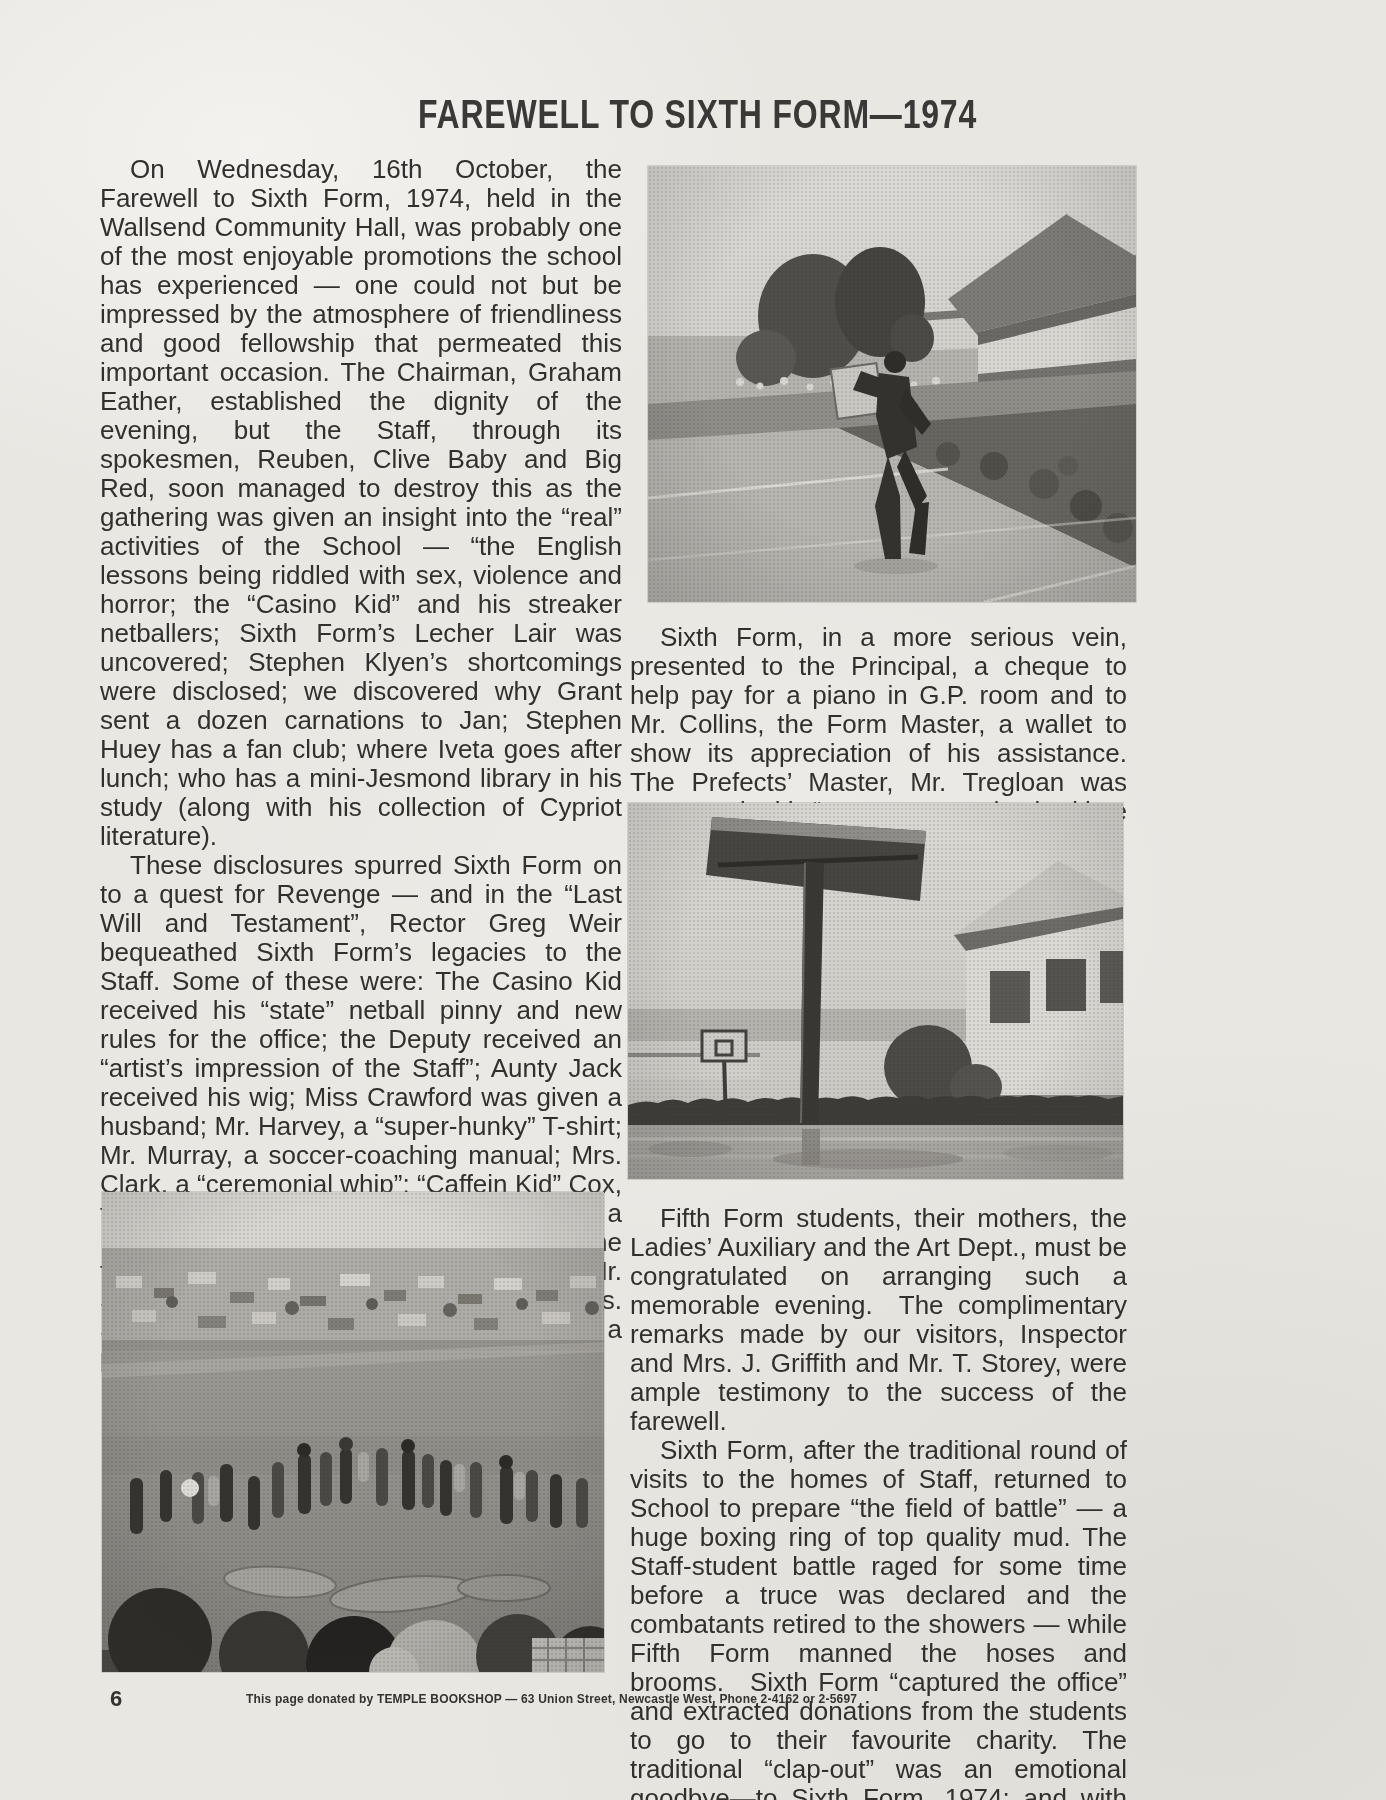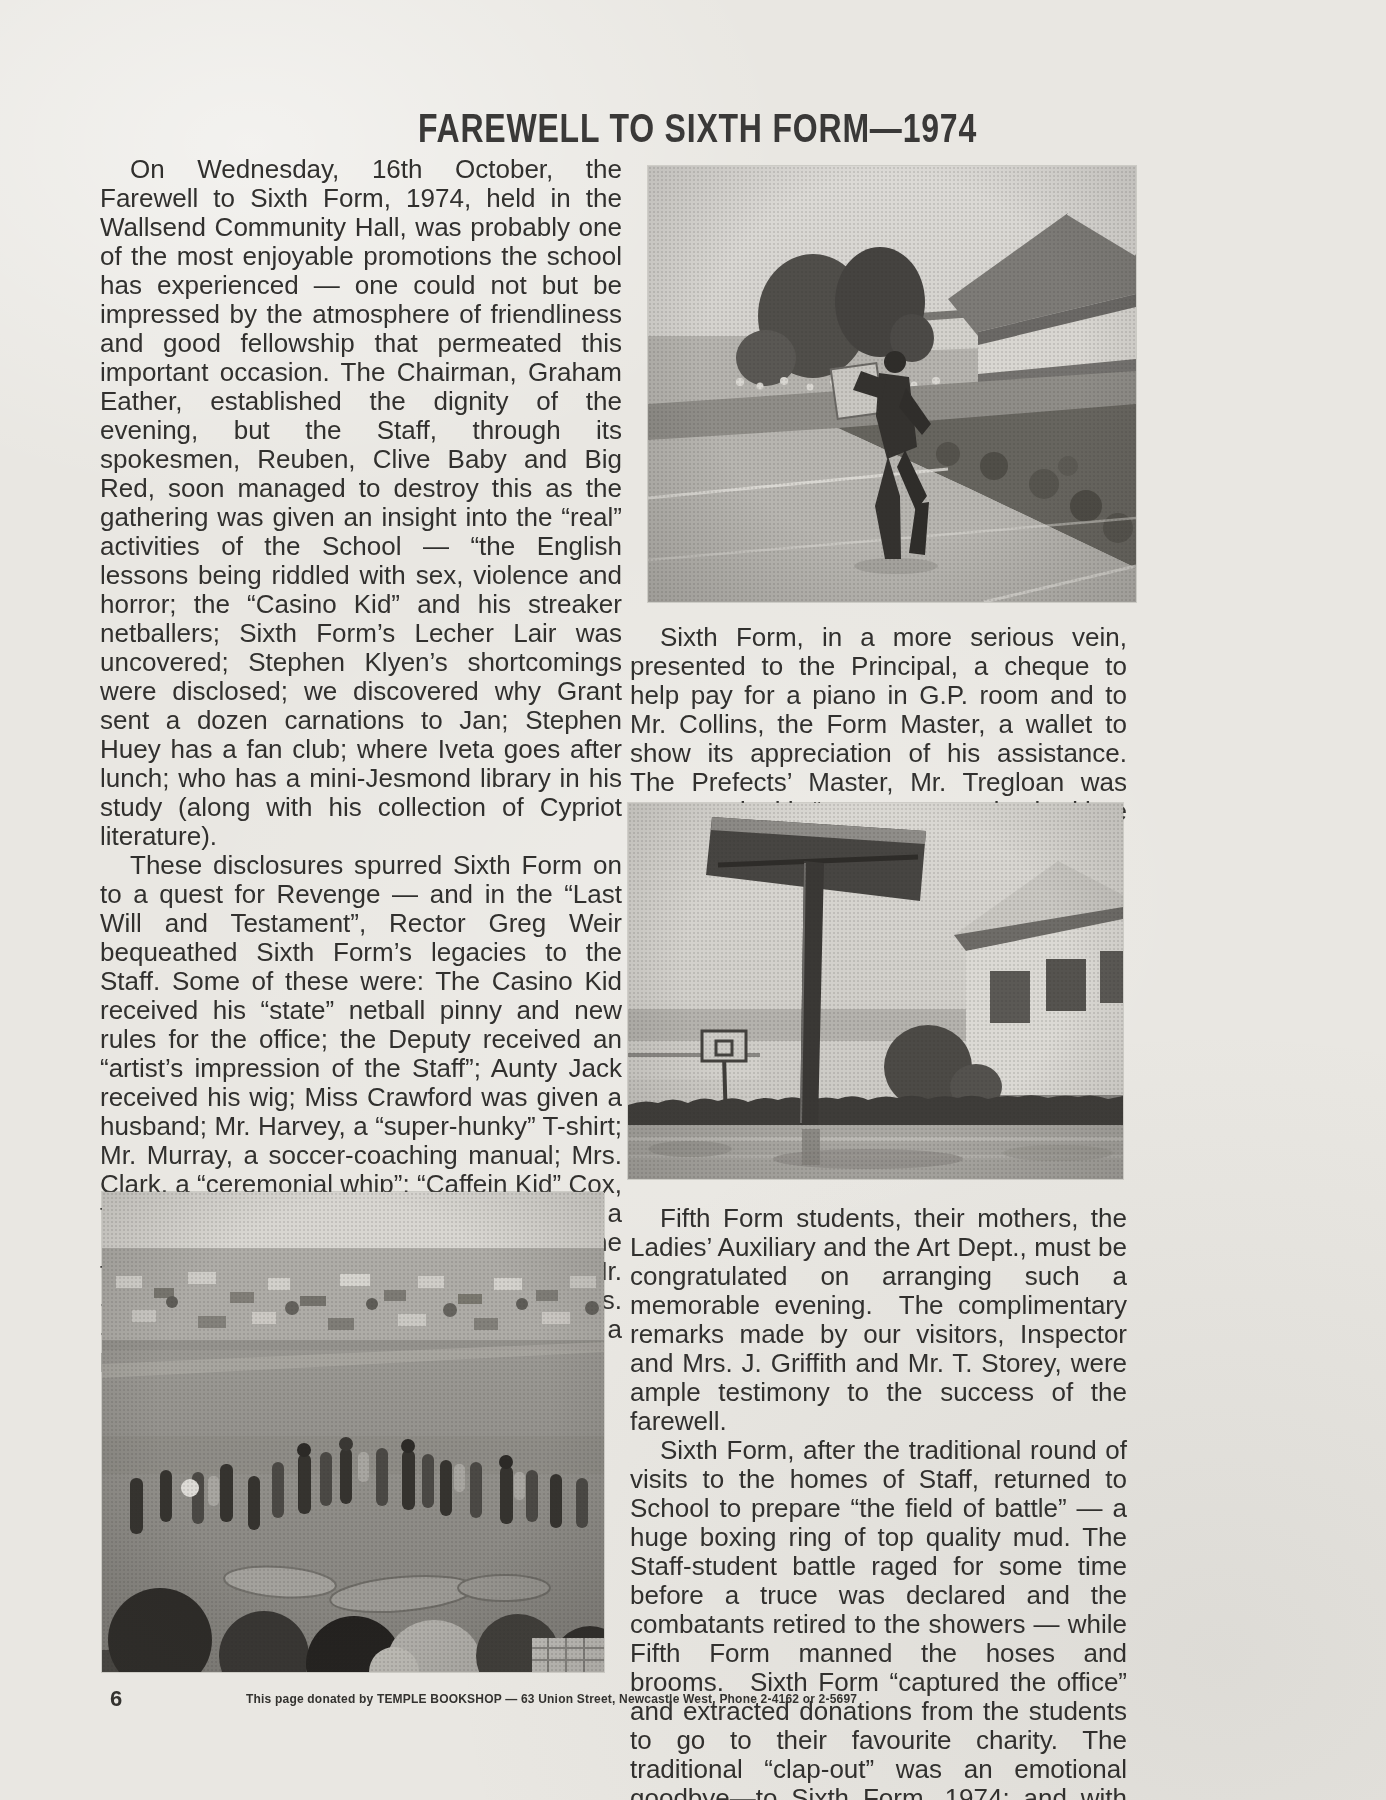--- a/index.html
+++ b/index.html
@@ -10,21 +10,21 @@
     background-color:#e9e7e2;
     background-image:
       radial-gradient(900px 600px at 18% 8%, rgba(255,255,255,0.45), transparent 60%),
       radial-gradient(1100px 900px at 88% 92%, rgba(118,116,110,0.10), transparent 70%),
       radial-gradient(700px 500px at 50% 50%, rgba(255,255,255,0.18), transparent 75%);
     font-family:"Liberation Sans","DejaVu Sans",sans-serif;
     color:#2f2e2c;
     overflow:hidden;
   }
   .title{
-    position:absolute;top:106px;left:0;right:0;
+    position:absolute;top:92px;left:0;right:0;
     text-align:center;
     padding-left:8px;
   }
   .title span{
     display:inline-block;
     transform:scaleX(0.8);
     font-size:40px;
     font-weight:700;
     letter-spacing:1px;
     color:#3a3938;

